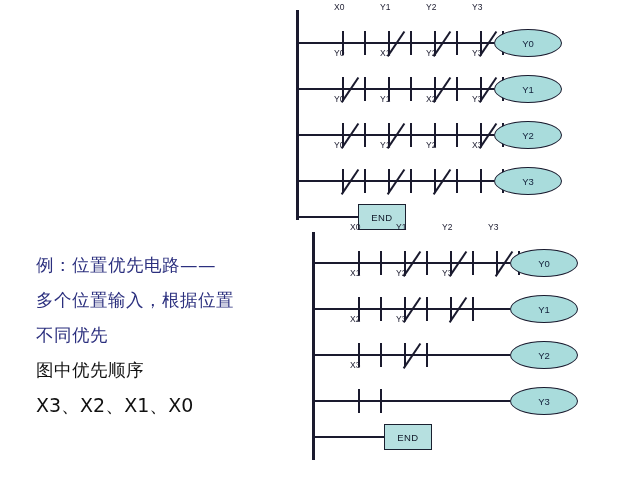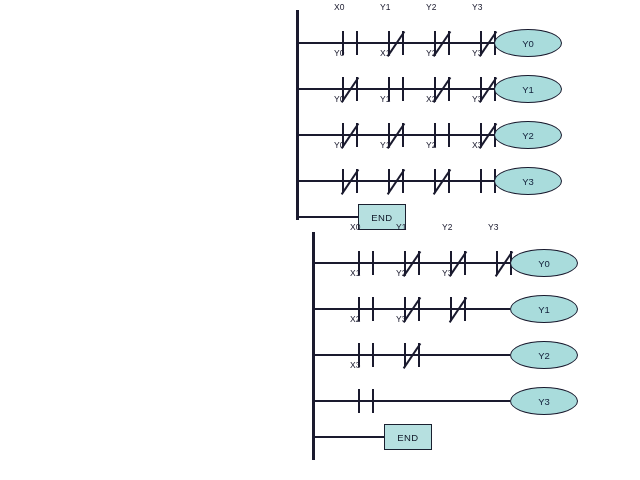--- a/index.html
+++ b/index.html
@@ -36,21 +36,21 @@
   }
   #ladder-time .rail{height:210px;}
   #ladder-pos .rail{height:228px;}
 
   .rung{position:absolute;left:0;height:0;}
   .wire{
     position:absolute;height:2.2px;background:#1a1a2e;top:0;
   }
 
   
-  .contact{position:absolute;top:-11px;width:16px;height:24px;text-decoration:underline;}
+  .contact{position:absolute;top:-11px;width:24px;height:24px;text-decoration:underline;}
   .contact .bar{
     position:absolute;top:0;width:2.4px;height:24px;background:#1a1a2e;
   }
   .contact .bar.l{left:0;}
   .contact .bar.r{right:0;}
   .contact .slash{
     position:absolute;left:-3px;top:-1px;width:22px;height:26px;
     overflow:visible;
   }
   .contact .slash i{
@@ -82,20 +82,27 @@
     font-size:9.5px;color:#101828;letter-spacing:.4px;
     font-family:"Liberation Sans","DejaVu Sans",sans-serif;
   }
 </style>
 </head>
 <body>
 
 <div class="page">
 
   <div class="text-col">
+    <div class="tblock" id="block-pos">
+        <div class="tline navy">例：位置优先电路——</div>
+        <div class="tline navy">多个位置输入，根据位置</div>
+        <div class="tline navy">不同优先</div>
+        <div class="tline black">图中优先顺序</div>
+        <div class="tline black latin">X3、X2、X1、X0</div>
+      </div>
   </div>
 
   <div class="ladder" id="ladder-time">
     <div class="rail"></div>
   <div class="rung" style="top: 32px;">
         <div class="wire" style="left: 0px; width: 198px;"></div>
         <div class="contact" style="left: 46px;">
           <div class="bar l"></div>
           <div class="bar r"></div>
           <div class="clabel">X0</div>

